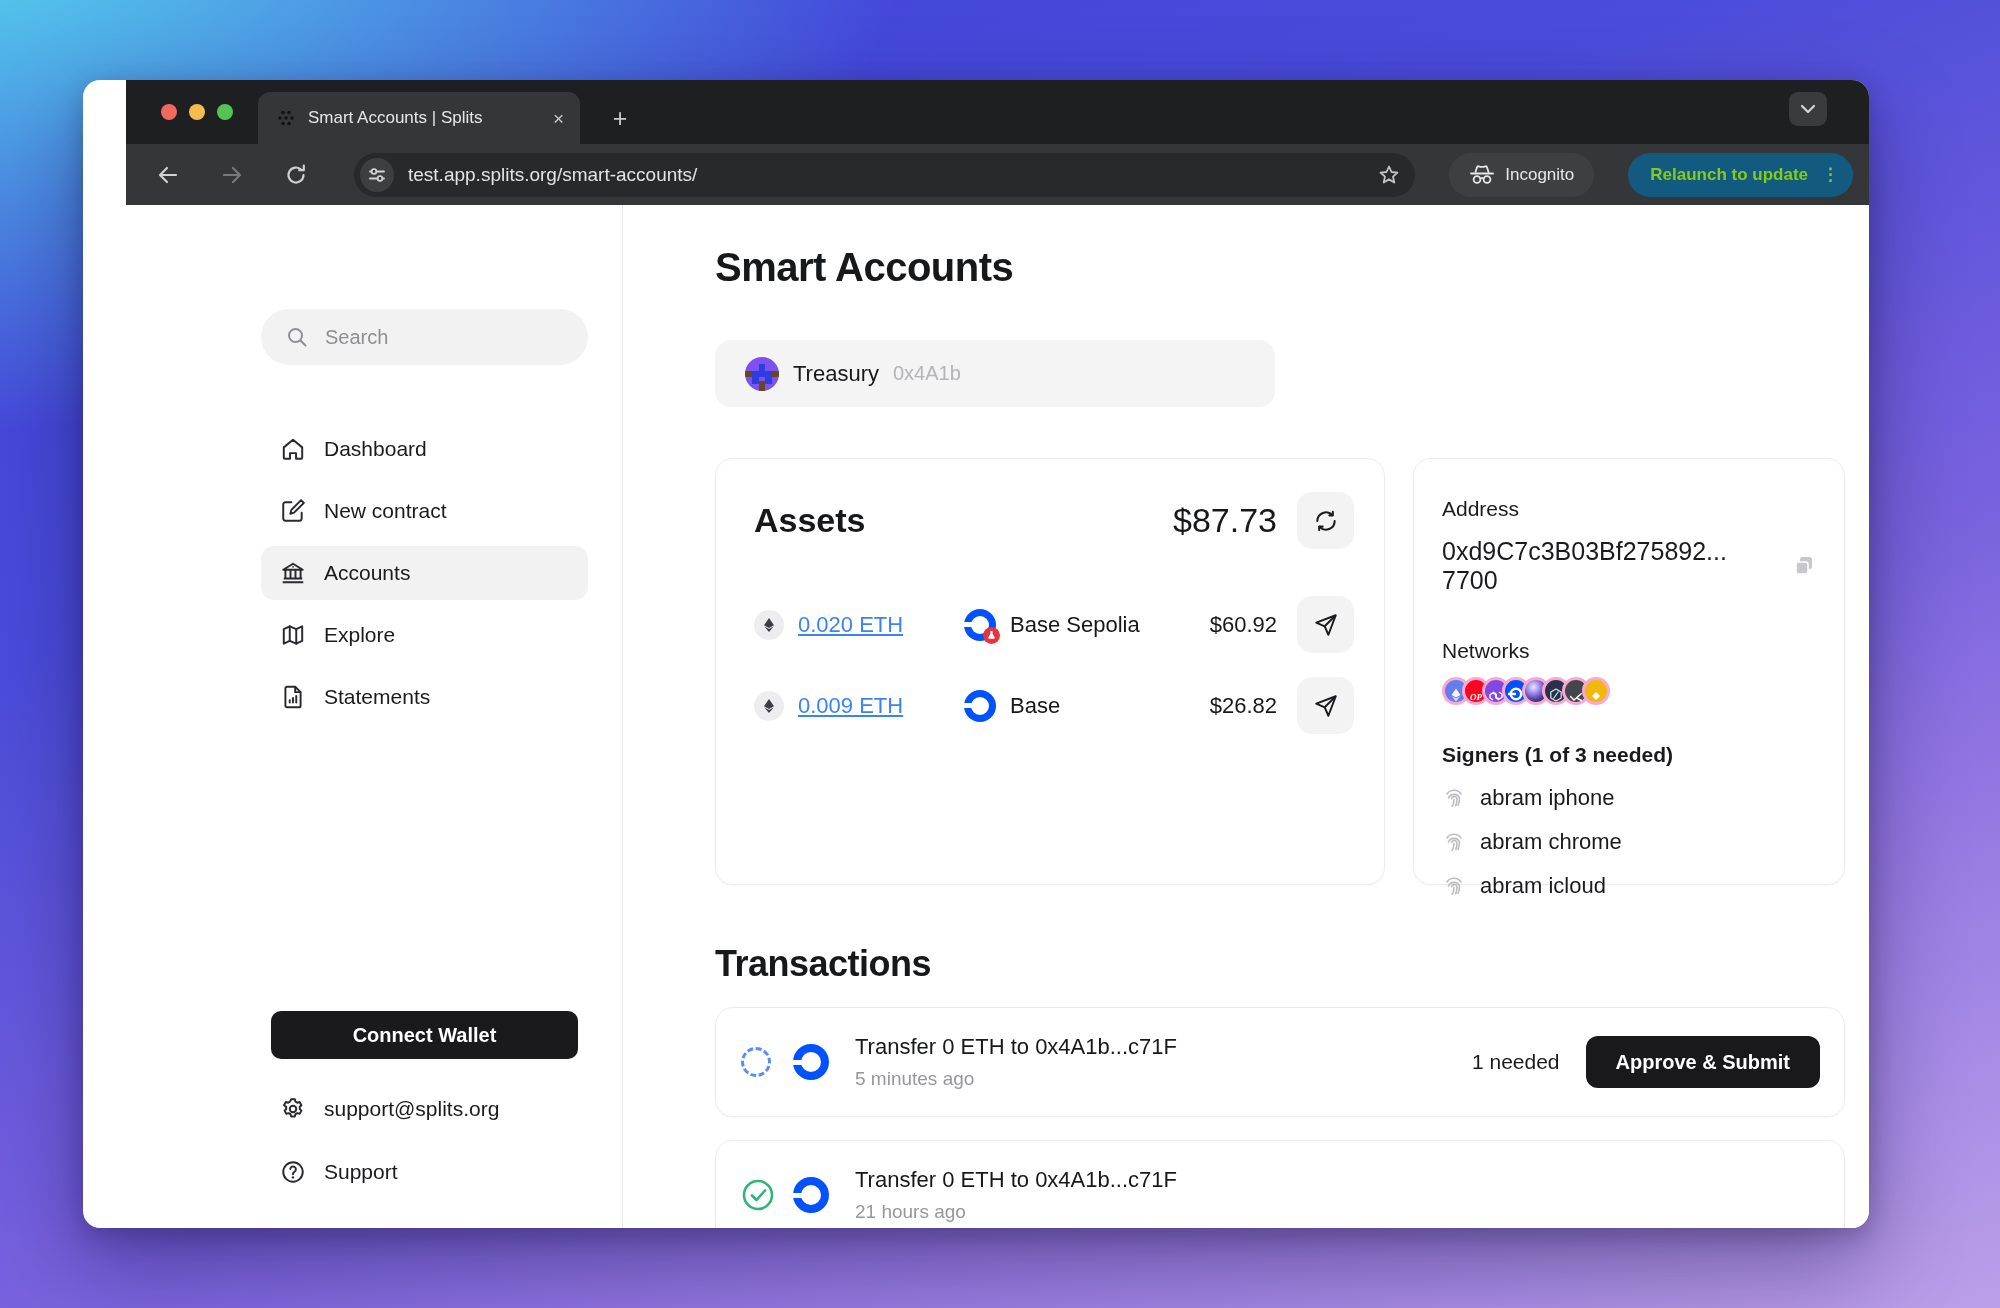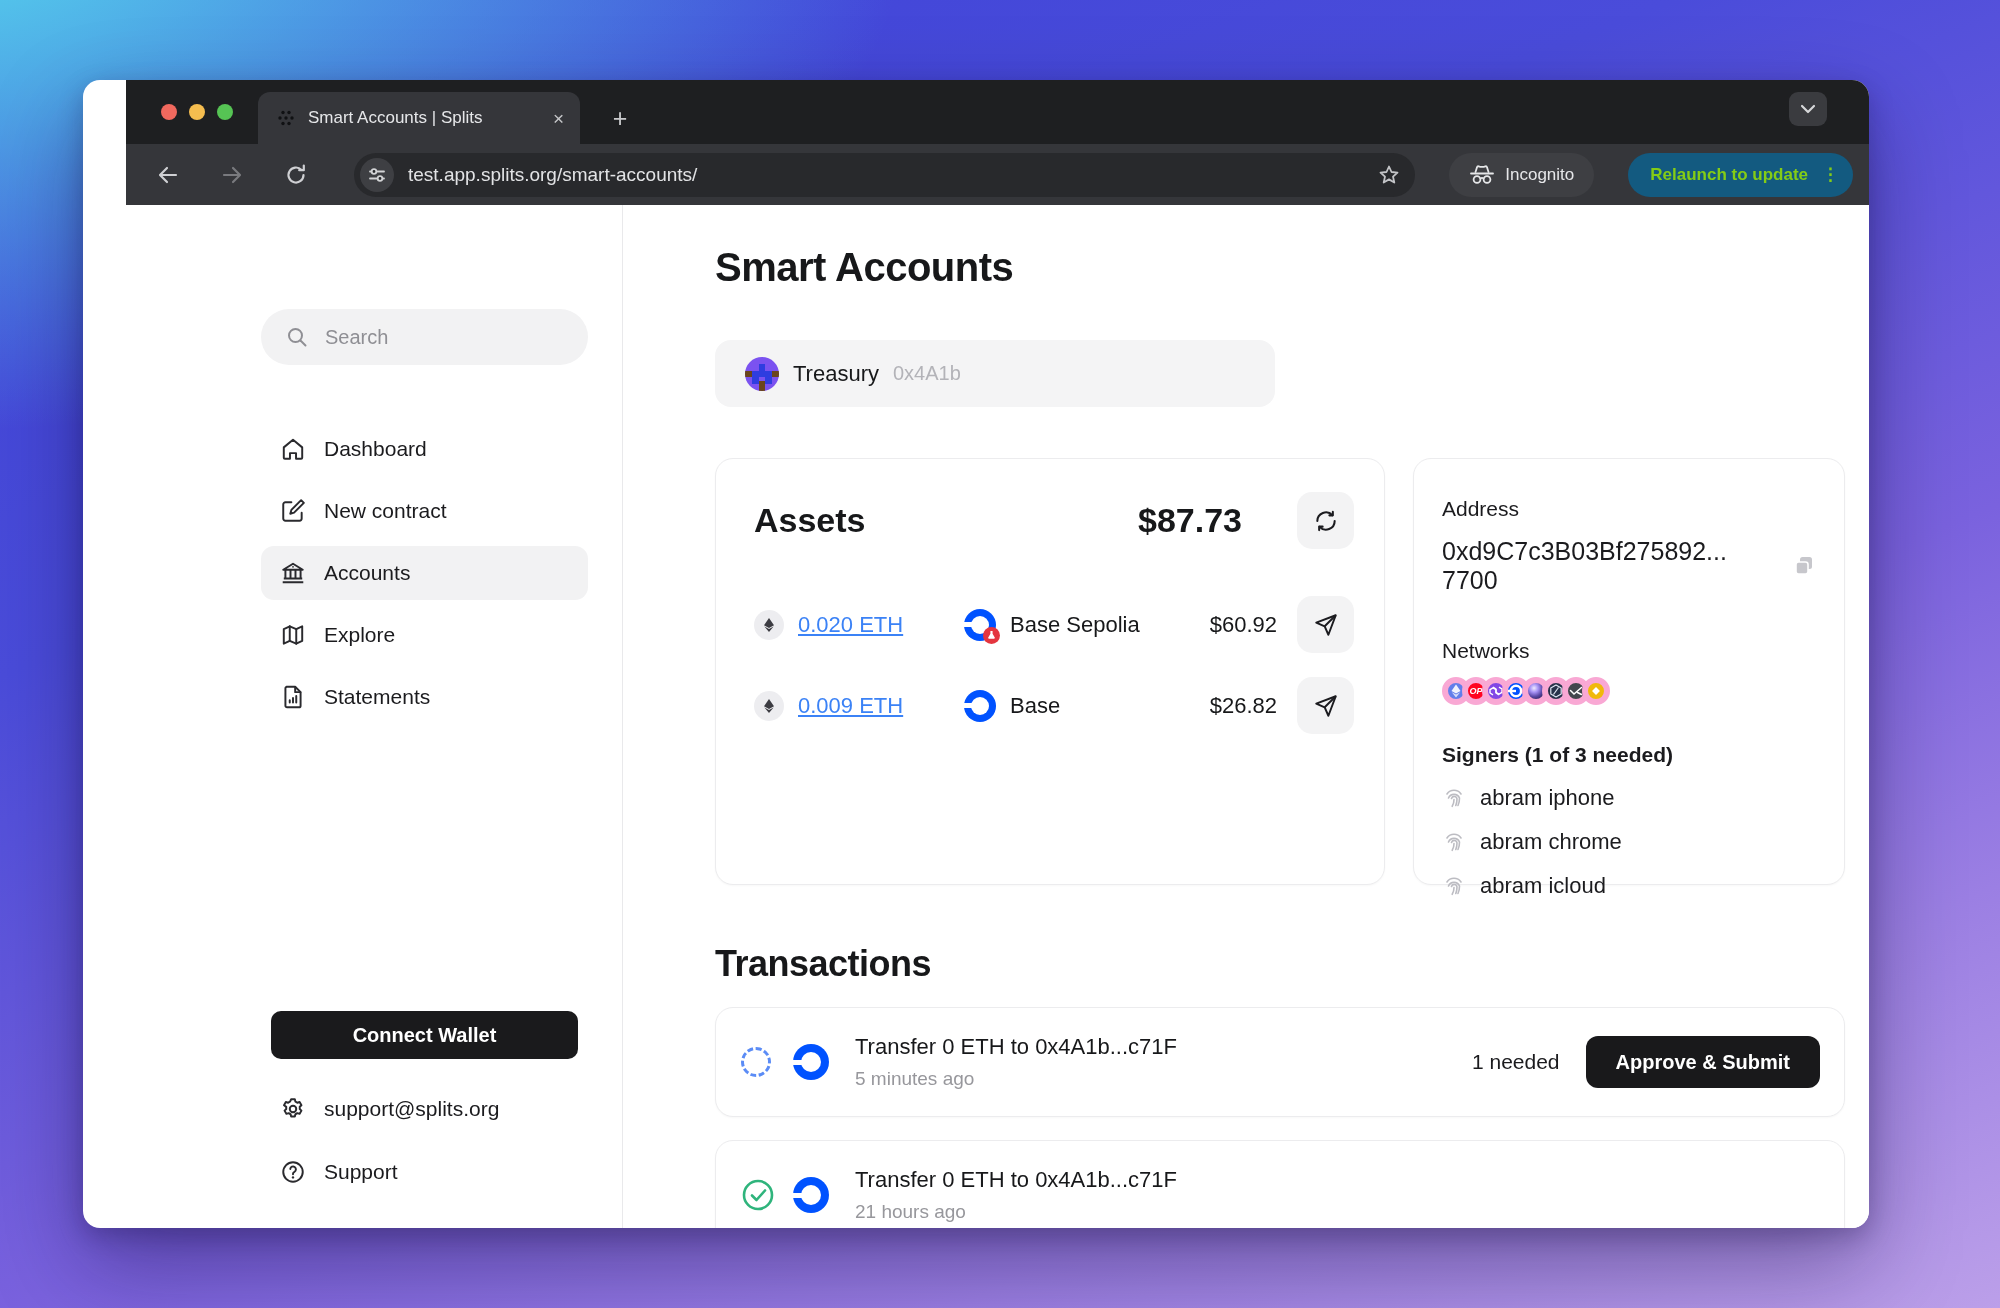--- a/index.html
+++ b/index.html
@@ -85,23 +85,23 @@
   }
   .seg-item { height:55px; border-radius:12px; display:flex; align-items:center; gap:14px; padding:0 24px; }
   .seg-item.active { background:#fff; box-shadow:0 1px 4px rgba(0,0,0,.10); width:290px; }
   .seg-name { font-size:22px; font-weight:600; color:#17181a; }
   .seg-item:not(.active) .seg-name { font-weight:500; }
   .seg-addr { font-size:20px; color:#b3b3b8; }
   .avatar { width:34px; height:34px; border-radius:50%; overflow:hidden; flex:0 0 auto; }
   .avatar svg { display:block; }
   .card { position:absolute; background:#fff; border:1px solid #ececee; border-radius:18px; box-shadow:0 1px 2px rgba(0,0,0,.03); }
   .assets-card { left:91px; top:253px; width:670px; height:427px; padding:33px 30px 0 38px; }
-  .assets-head { display:flex; align-items:center;gap:35px; }
+  .assets-head { display:flex; align-items:center; }
   .assets-title { font-size:34px; font-weight:700; color:#17181a; flex:1; }
-  .assets-total { font-size:34px; font-weight:700; color:#17181a; margin-right:20px; }
+  .assets-total { font-size:34px; font-weight:400; color:#17181a; margin-right:20px; }
   .sq-btn { width:57px; height:57px; border-radius:15px; background:#f3f3f4; display:flex; align-items:center; justify-content:center; flex:0 0 auto; }
   .asset-rows { margin-top:47px; display:flex; flex-direction:column; gap:24px; }
   .asset-row { display:flex; align-items:center; height:57px; }
   .tok { display:flex; align-items:center; gap:14px; width:210px; }
   .tok-amt { font-size:22px; color:#3b82f6;text-decoration:underline; }
   .net-cell { display:flex; align-items:center; gap:14px; flex:1; }
   .net-name { font-size:22px; color:#17181a; }
   .asset-val { font-size:22px; color:#17181a; margin-right:20px; }
   .eth-ic { width:30px; height:30px; border-radius:50%; background:#ededf0; display:flex; align-items:center; justify-content:center; }
   .base-ic { position:relative; width:32px; height:32px; border-radius:50%; background:#0052ff; flex:0 0 auto; }
@@ -109,22 +109,22 @@
   .base-ic::after { content:""; position:absolute; left:0; top:13.5px; width:16px; height:5px; background:#fff; }
   .badge-flask {
     position:absolute; right:-4px; bottom:-3px; width:17px; height:17px; border-radius:50%;
     background:#e4353f; display:flex; align-items:center; justify-content:center;
   }
   .info-card { left:789px; top:253px; width:432px; height:427px; padding:38px 28px 0 28px; }
   .info-label { font-size:21px; color:#1b1b1e; }
   .addr-line { display:flex; align-items:center; gap:14px; margin-top:16px; }
   .addr-text { font-size:25px; color:#1b1b1e; }
   .nets-row { display:flex; margin-top:14px; }
-  .net-dot { width:28px; height:28px; border-radius:50%; border:6px solid #f9a8d4; margin-left:-8px;
-    display:flex; align-items:center; justify-content:center; position:relative; flex:0 0 auto; }
+  .net-dot { width:28px; height:28px; border-radius:50%; border:3px solid #f9a8d4; margin-left:-8px;
+    display:flex; align-items:flex-end; justify-content:center; position:relative; flex:0 0 auto;font-family:Liberation Serif, serif; }
   .net-dot:first-child { margin-left:0; }
   .signers-label { font-size:21px; font-weight:600; color:#1b1b1e; margin-top:38px; }
   .signer-row { display:flex; align-items:center; gap:14px; margin-top:18px; }
   .signer-row span { font-size:22px; color:#1b1b1e; }
   .h2 { position:absolute; left:91px; top:738px; font-size:36px; font-weight:700; color:#17181a; letter-spacing:-0.5px; }
   .tx-card { left:91px; width:1130px; height:110px; display:flex; align-items:center; padding:0 24px 0 25px; }
   .tx-card.one { top:802px; }
   .tx-card.two { top:935px; }
   .pend-circle { width:30px; height:30px; border-radius:50%; border:3px dashed #5b8cf6; flex:0 0 auto; }
   .tx-base { width:36px; height:36px; margin-left:22px; }

